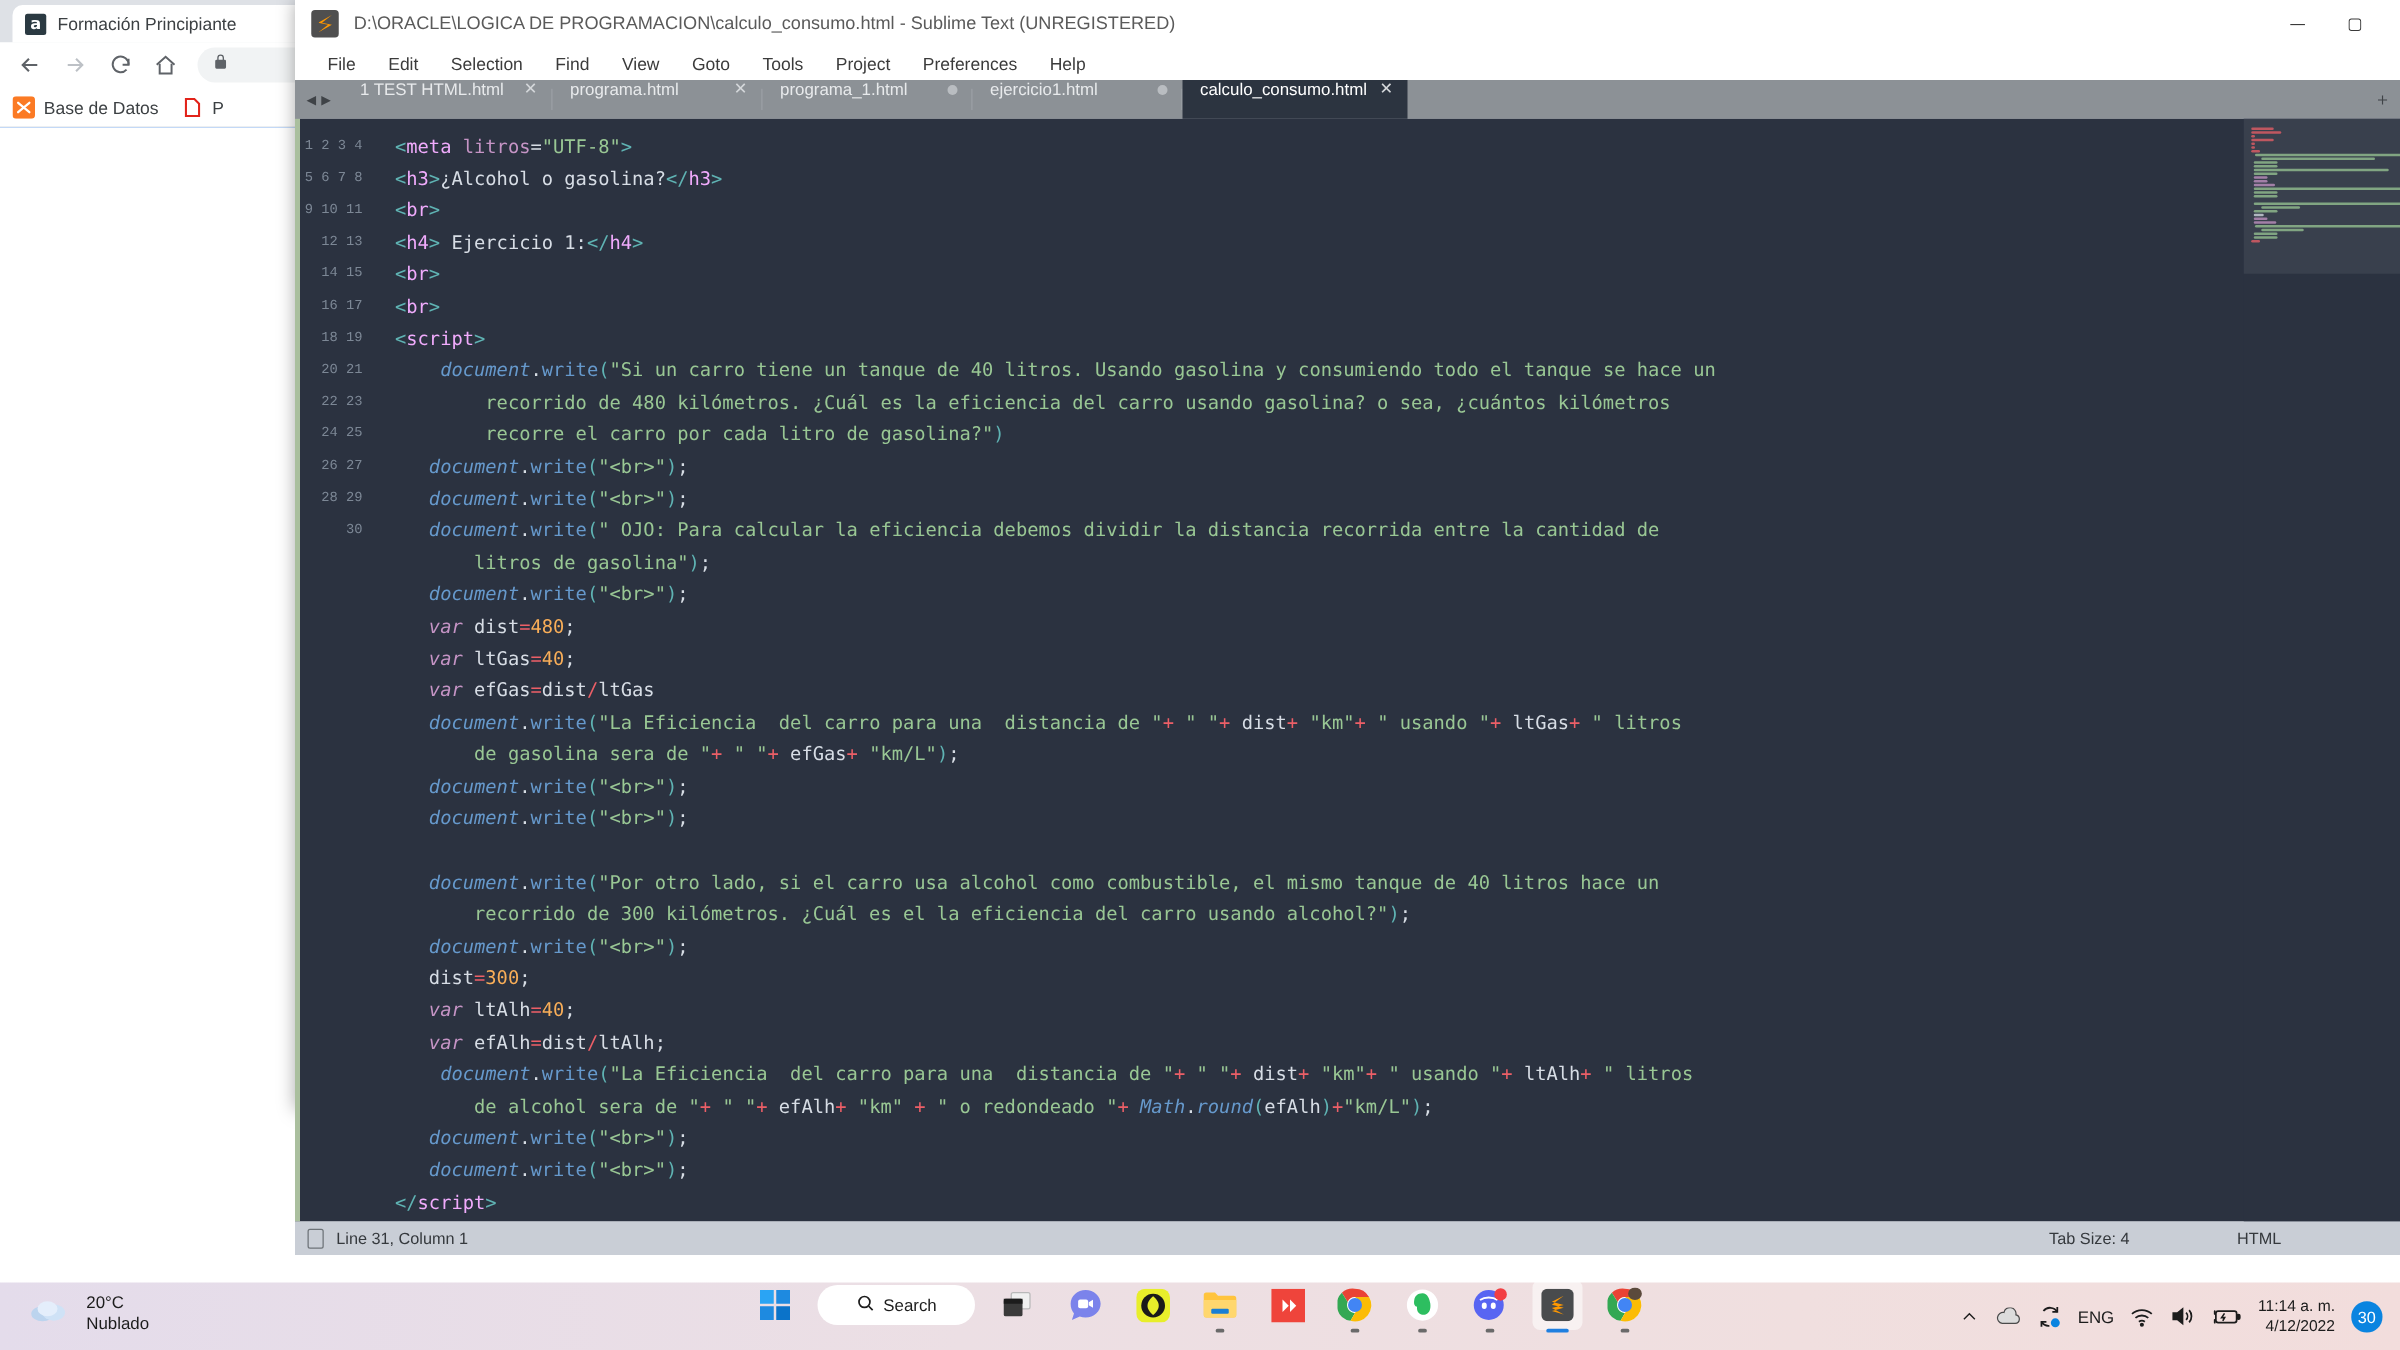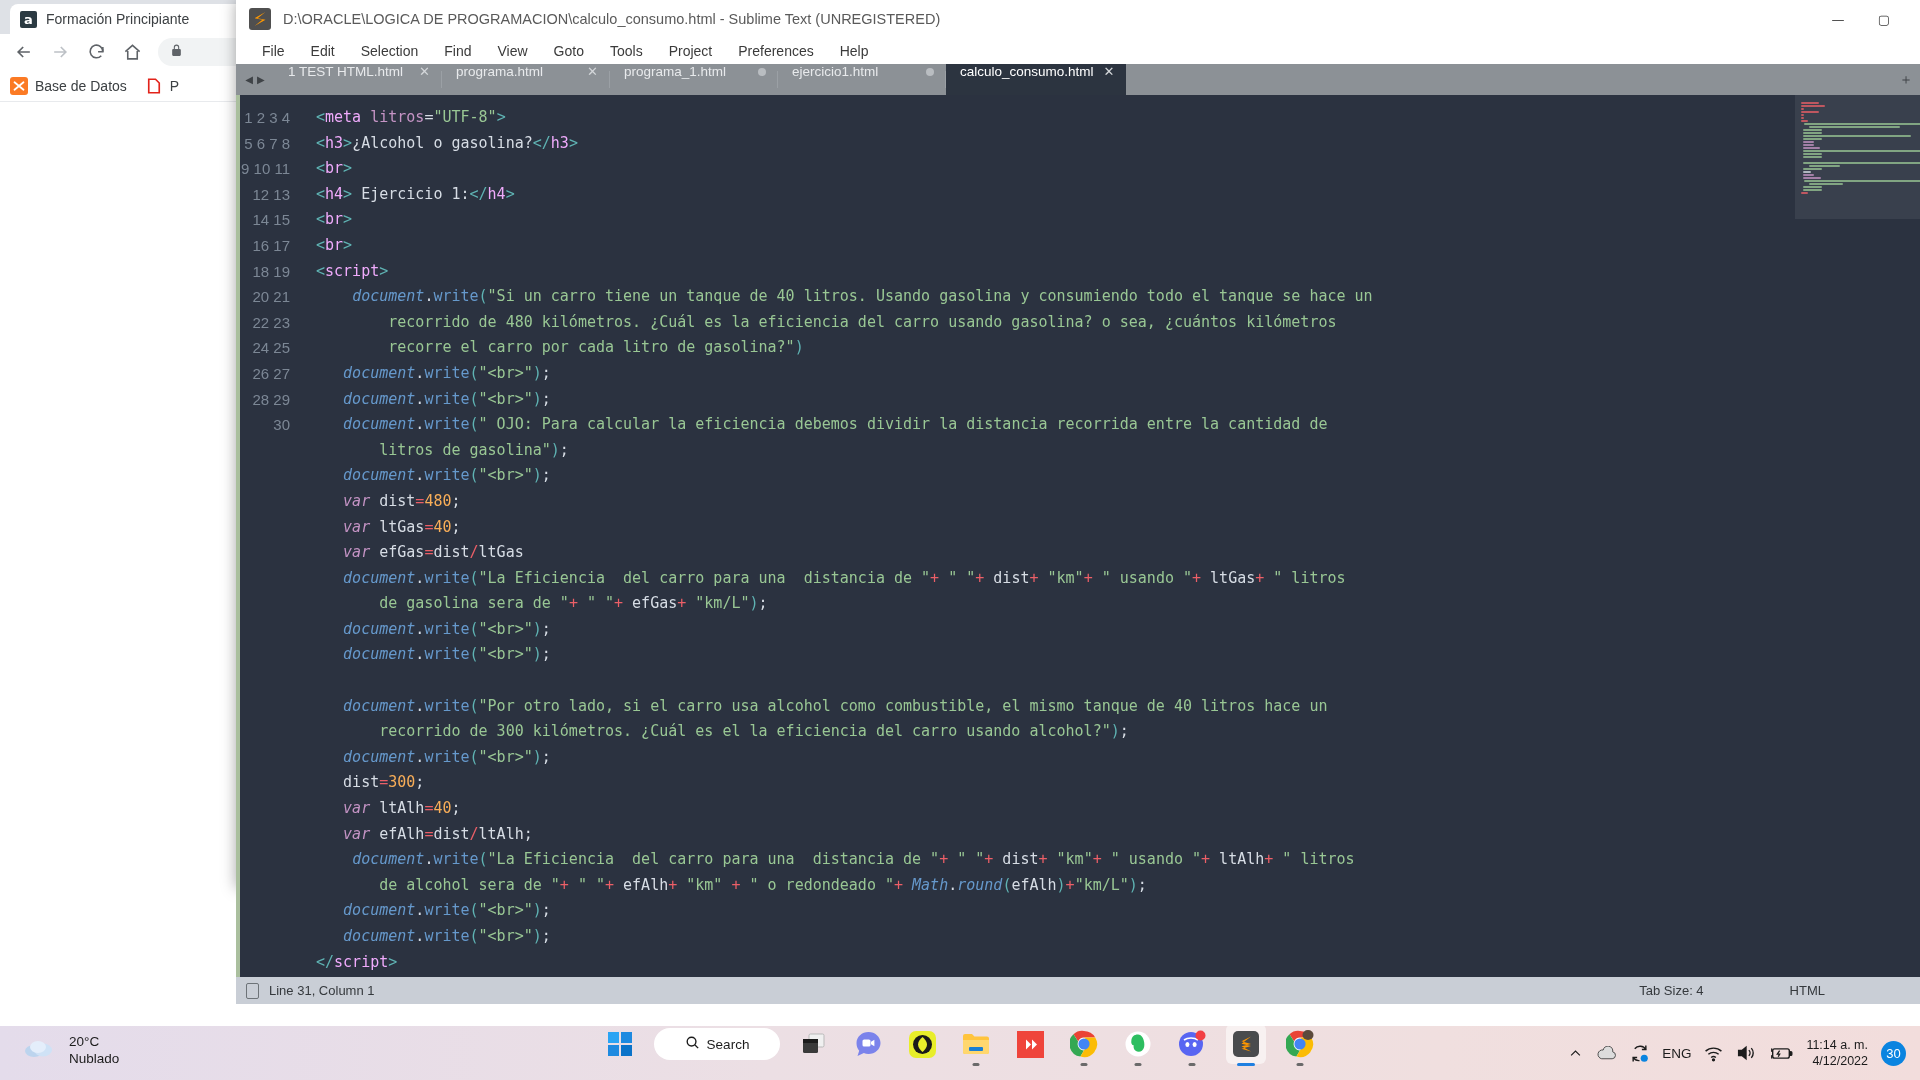--- a/index.html
+++ b/index.html
@@ -107,22 +107,22 @@
   #tab-right-ctl {
     margin-left:auto; display:flex; align-items:center; gap:14px; padding:0 16px;
     color:#3f4347; font-size:14px;
   }
 
   
   #st-editor { position:relative; height:882px; background:#2b3240; display:flex; }
   #st-leftrail { width:4px; background:#aabf9e; flex:none; }
   #st-gutter {
     width:62px; flex:none; text-align:right; padding-top:10px; padding-right:12px;
-    color:#7c8795; font-size:15px; line-height:25.6px;
-    font-family:Liberation Sans, sans-serif;
+    color:#7c8795; font-size:11px; line-height:25.6px;
+    font-family:Liberation Mono, monospace;
   }
   #st-code {
     flex:1; padding-top:10px; padding-left:14px; color:#d7dde5;
     font-size:15px; line-height:25.6px; white-space:pre;
     font-family:"DejaVu Sans Mono", monospace; overflow:hidden;
     position:relative;
   }
   .k-tag { color:#f0abfc; }       
   .k-ang { color:#5fb3b3; }       
   .k-attr { color:#c594c5; }      

